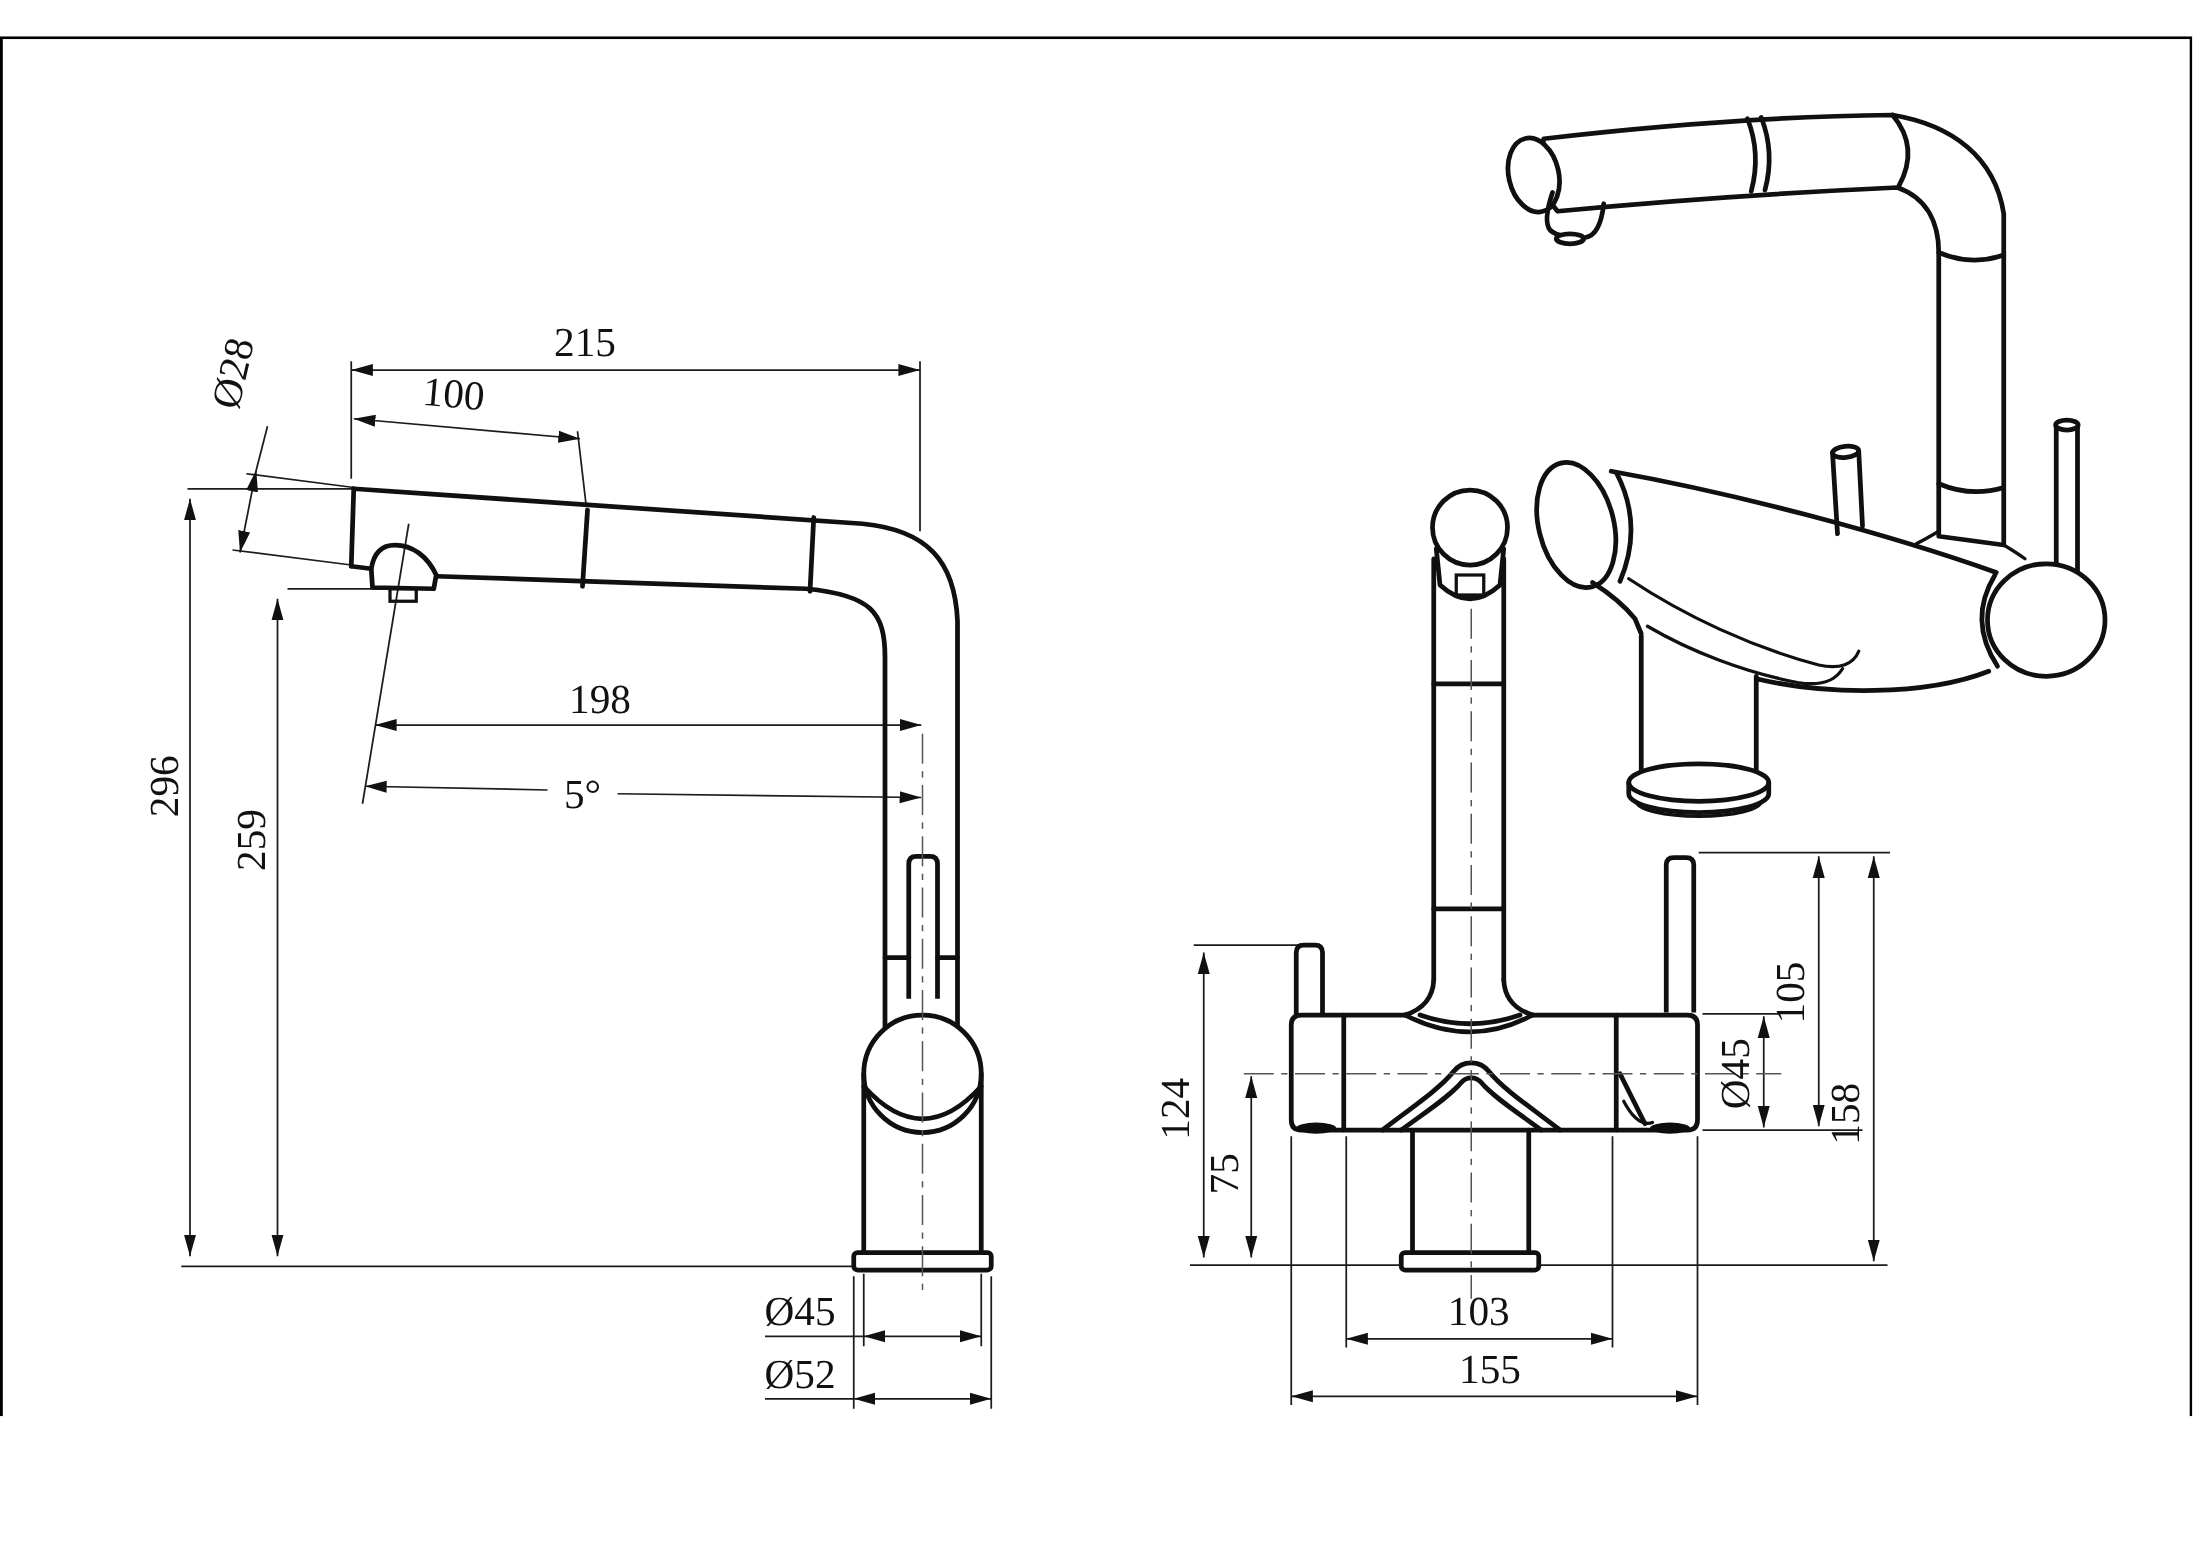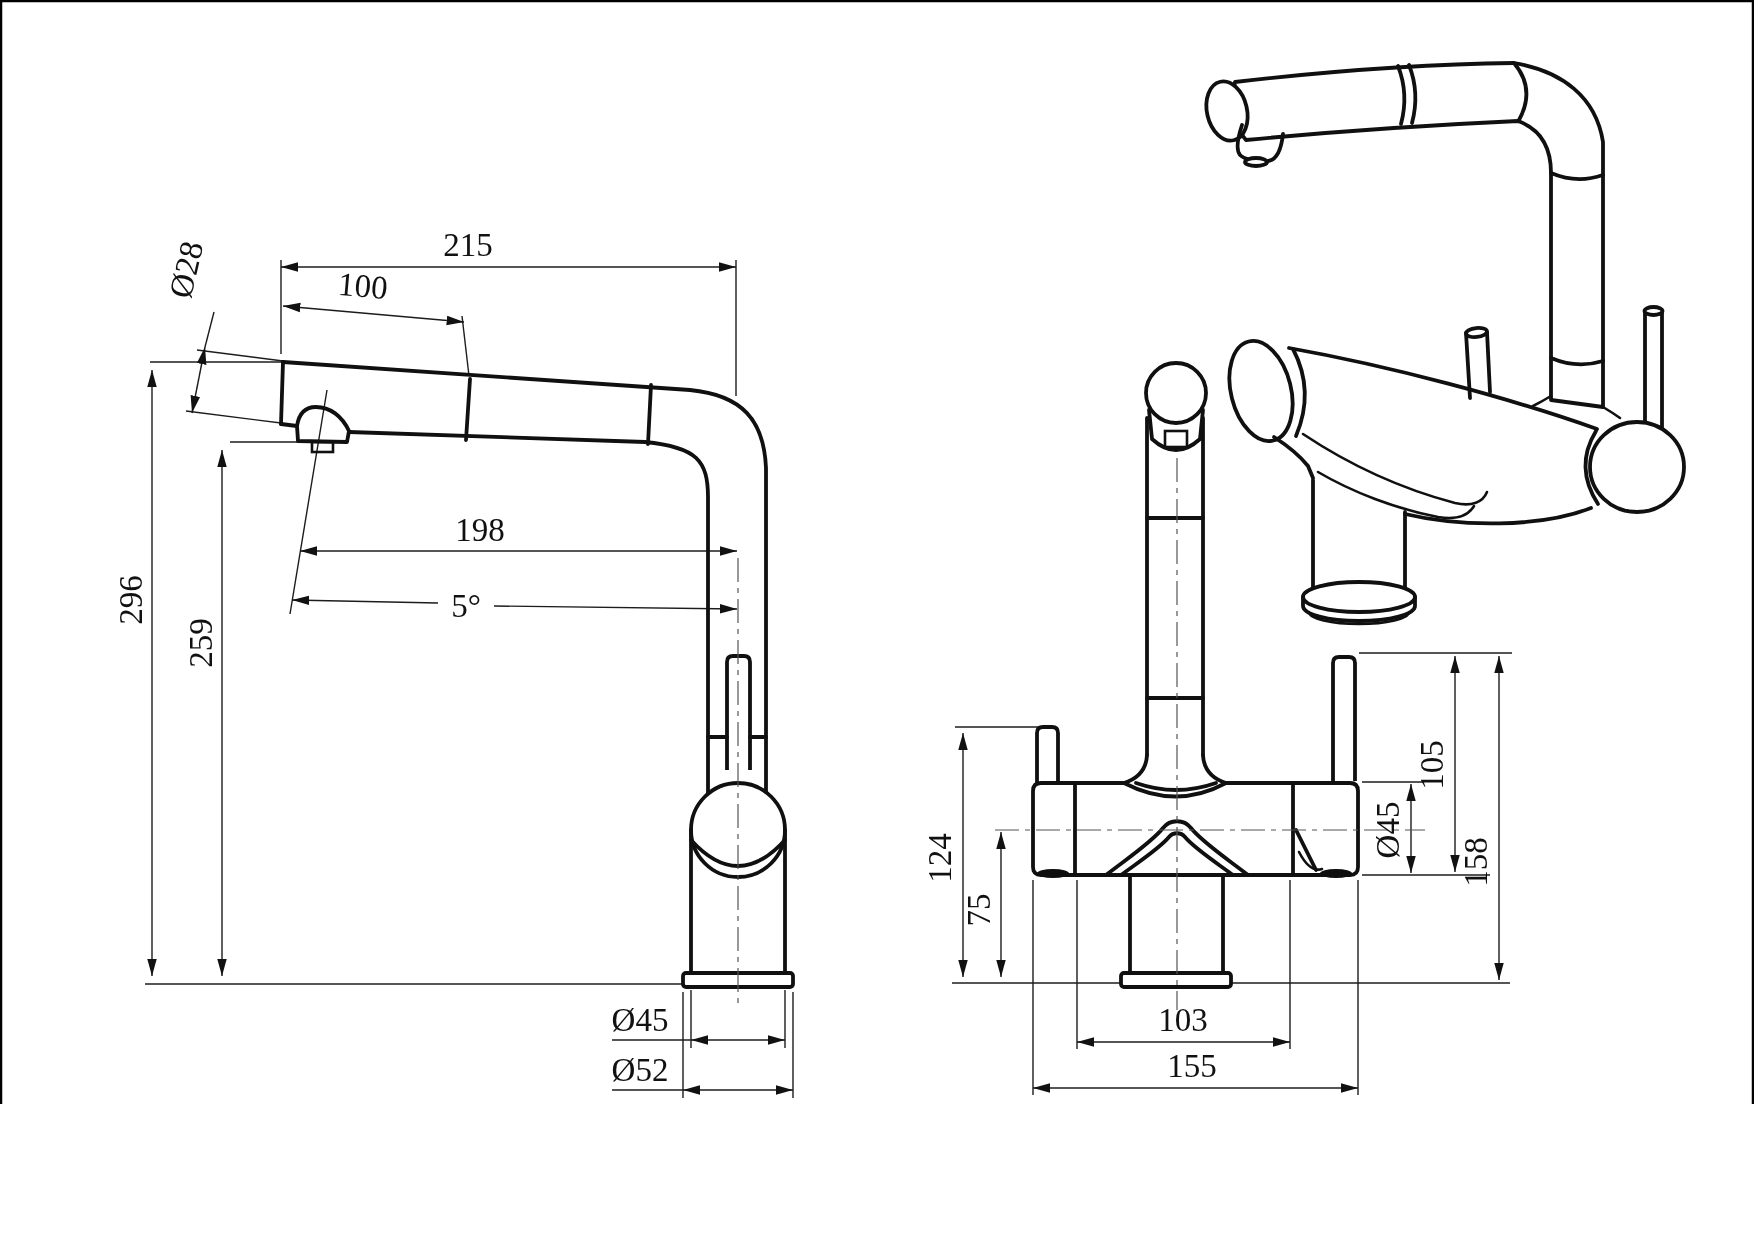--- a/index.html
+++ b/index.html
@@ -1,16 +1,16 @@
 <!DOCTYPE html>
 <html><head>
 <meta charset="utf-8">
 <style>
   html,body{margin:0;padding:0;background:#ffffff;}
-  .stage{position:relative;width:1754px;height:1104px;background:#fff;overflow:hidden;}
+  .stage{position:relative;width:1754px;height:1104px;background:#fff;overflow:hidden;margin-top:29px;}
   svg{display:block;}
   .o{stroke:#101010;stroke-width:3.8;fill:none;stroke-linecap:round;stroke-linejoin:round;}
   .of{stroke:#101010;stroke-width:3.8;fill:#ffffff;stroke-linejoin:round;}
   .o2{stroke:#101010;stroke-width:2.6;fill:none;stroke-linecap:round;}
   .d{stroke:#1c1c1c;stroke-width:1.4;fill:none;}
   .cl{stroke:#555;stroke-width:1.2;fill:none;stroke-dasharray:24 6 5 6;}
   .blob{fill:#0d0d0d;stroke:none;}
   text{font-family:"Liberation Serif","DejaVu Serif",serif;font-size:33px;fill:#111;}
   .mid{text-anchor:middle;}
 </style>

